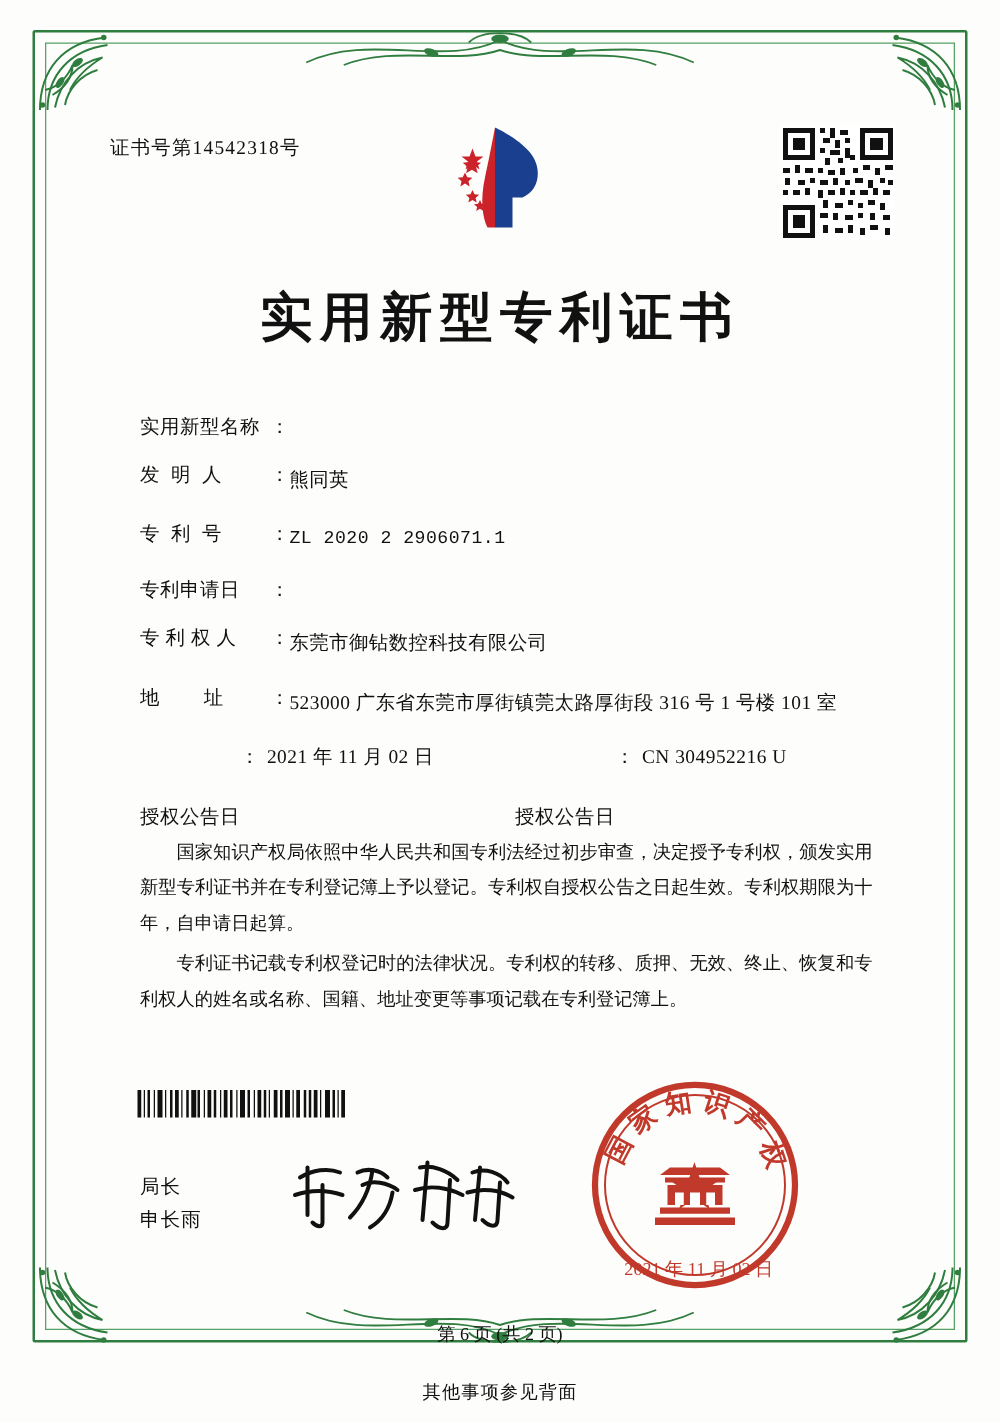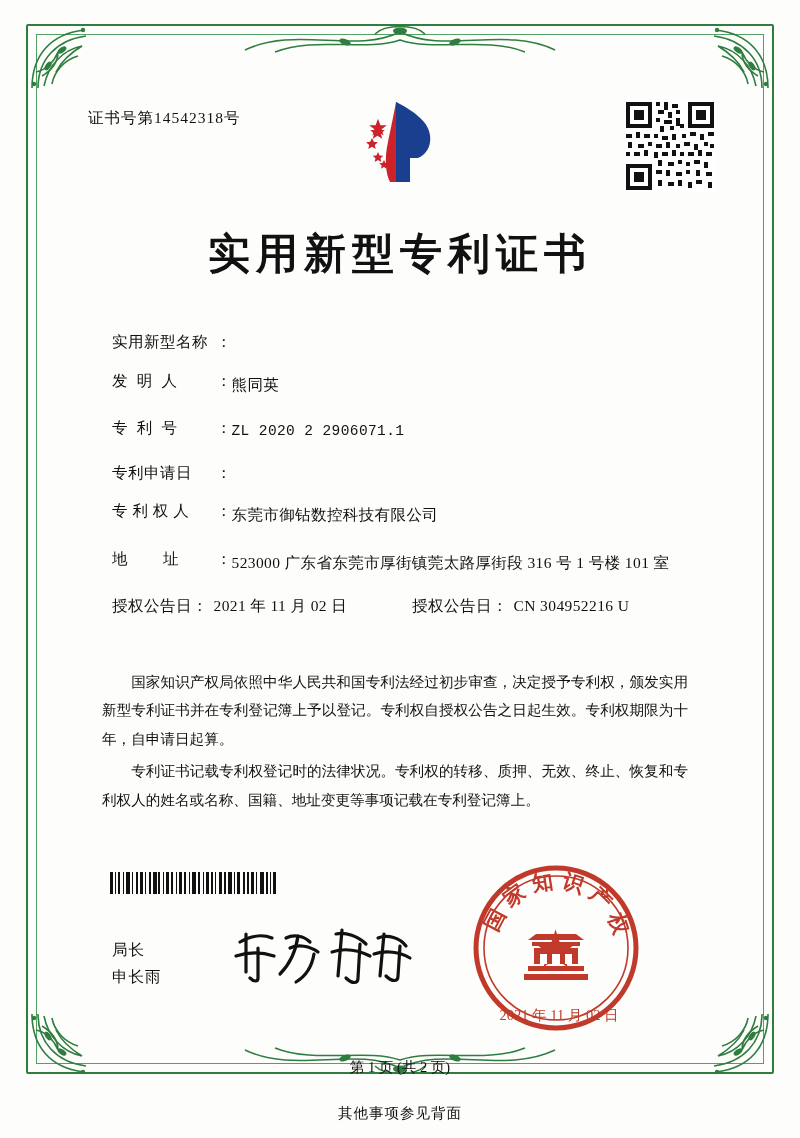--- a/index.html
+++ b/index.html
@@ -137,30 +137,31 @@
     margin-bottom: 10px;
   }
   .field-row2 .col {
     display: flex;
     align-items: flex-start;
   }
   .field-row2 .col.first { width: 300px; }
   .field-row2 .label-s {
     white-space: pre;
     letter-spacing: 0.5px;
+    margin-top: 48px;
   }
   .field-row2 .value-s {
     letter-spacing: 0.4px;
     margin-left: 6px;
   }
 
   
   .paras {
     position: absolute;
-    left: 102px; top: 668px;
+    left: 112px; top: 668px;
     width: 586px;
     font-size: 14.6px;
     line-height: 1.95;
     text-align: justify;
     font-family: "Liberation Serif", "DejaVu Serif", serif;
   }
   .paras p {
     margin: 0 0 4px 0;
     text-indent: 2em;
   }
@@ -600,16 +601,16 @@
       <defs>
         <path id="sealArc" d="M 86,86 m -60,0 a 60,60 0 1,1 120,0"></path>
       </defs>
       <text font-family="'Liberation Serif', serif" font-size="21" font-weight="bold" fill="#c0392b" letter-spacing="7">
         <textPath href="#sealArc" startOffset="8%">国家知识产权局</textPath>
       </text>
     </svg>
   </div>
   <div class="seal-date">2021 年 11 月 02 日</div>
 
-  <div class="page-num">第 1 页 (共 2 页)</div>
+  <div class="page-num">第 6 页 (共 2 页)</div>
   <div class="back-note">其他事项参见背面</div>
 
 </div>
 
 </body></html>

